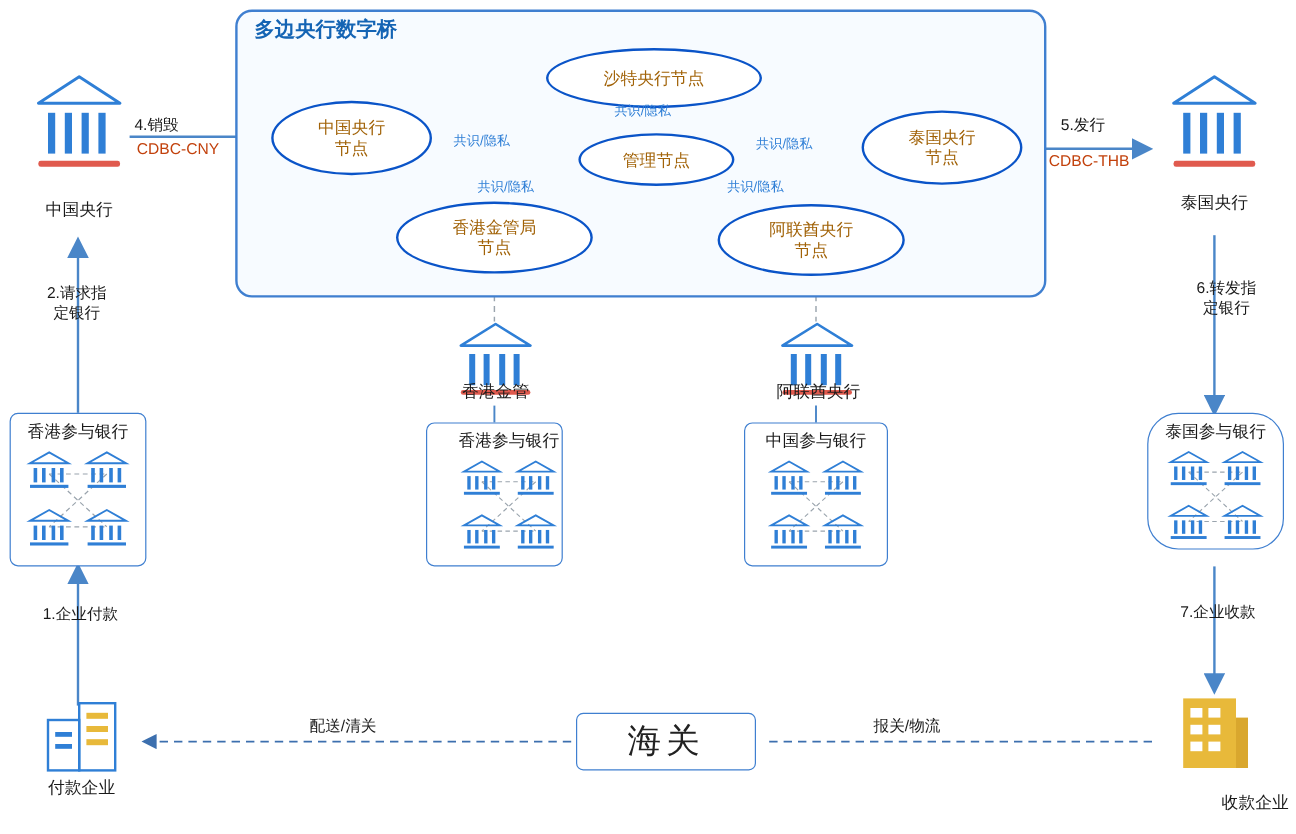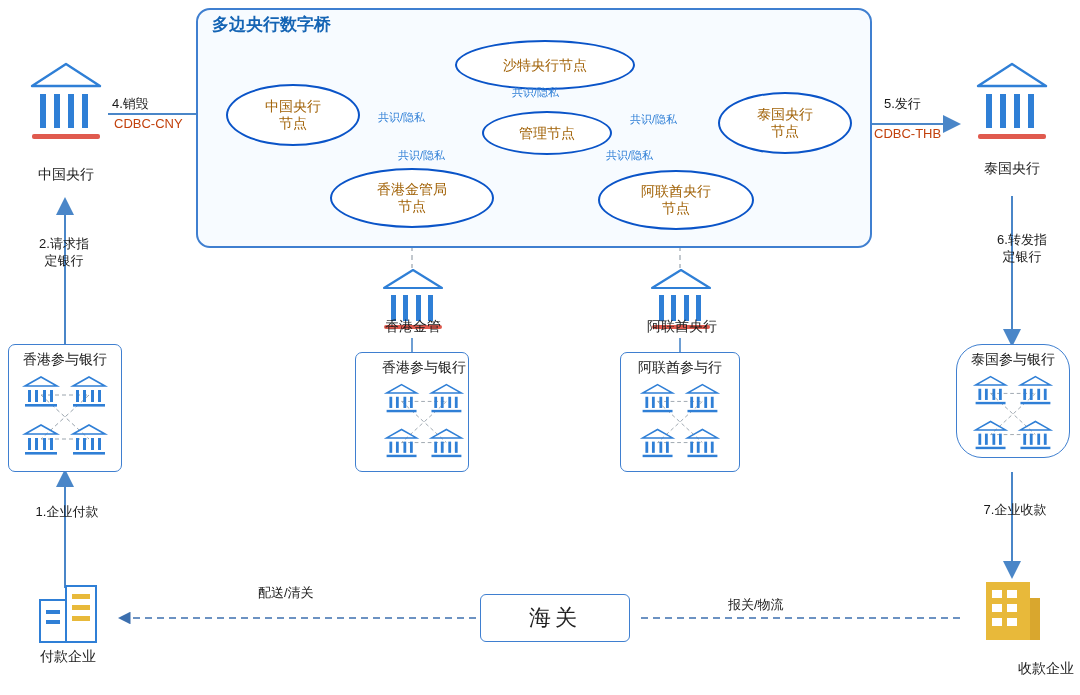--- a/index.html
+++ b/index.html
@@ -100,21 +100,21 @@
     left: 480px;
     top: 594px;
     width: 150px;
     height: 48px;
     border: 1.6px solid #3f7fd0;
     border-radius: 6px;
     background: #ffffff;
     display: flex;
     align-items: center;
     justify-content: center;
-    font-size: 22px;
+    font-size: 28px;
     font-family: "Liberation Serif", serif;
     color: #222;
     letter-spacing: 4px;
   }
   
   .step {
     position: absolute;
     box-sizing: border-box;
     color: #1a1a1a;
     font-size: 13px;
@@ -384,21 +384,21 @@
             <rect x="12" y="13" width="3" height="12"></rect>
           <rect x="20" y="13" width="3" height="12"></rect>
             <rect x="27" y="13" width="3" height="12"></rect>
           <rect x="2" y="27" width="32" height="2.6"></rect>
         </g>
       </g>
     </svg>
   </div>
 
   <div class="box-card tall" style="left:620px; top:352px; width:120px; height:120px;">
-    <div class="cap">阿联酋参与行</div>
+    <div class="cap">中国参与银行</div>
     <svg width="100" height="86" viewBox="0 0 100 92">
       <g stroke="#9aa4ad" stroke-width="1" stroke-dasharray="4,3">
         <line x1="26" y1="24" x2="74" y2="68"></line>
         <line x1="74" y1="24" x2="26" y2="68"></line>
         <line x1="26" y1="24" x2="74" y2="24"></line>
         <line x1="26" y1="68" x2="74" y2="68"></line>
       </g>
       <g fill="#2f7fd6">
         <g transform="translate(8,6)">
           <path d="M18 0 L34 9 L2 9 Z" fill="none" stroke="#2f7fd6" stroke-width="1.6"></path>
@@ -501,21 +501,21 @@
     <rect x="29" y="28" width="10" height="8" fill="#ffffff"></rect>
     <rect x="14" y="42" width="10" height="8" fill="#ffffff"></rect>
     <rect x="29" y="42" width="10" height="8" fill="#ffffff"></rect>
     <rect x="52" y="22" width="10" height="42" fill="#d9a72e"></rect>
   </svg>
   <div class="caption" style="left:950px; top:660px; width:124px;text-align:right;">收款企业</div>
 
   <div id="customs-box" class="abs">
     <span>海关</span>
   </div>
-  <div class="customs-lbl" style="left:258px; top:584px;">配送/清关</div>
+  <div class="customs-lbl" style="left:258px; top:596px;">配送/清关</div>
   <div class="customs-lbl" style="left:728px; top:596px;">报关/物流</div>
 
   <div class="step" style="left:2px; top:504px; width:130px;">1.企业付款</div>
   <div class="step" style="left:2px; top:236px; width:124px;">2.请求指
 定银行</div>
   <div class="step" style="left:112px; top:96px; width:92px; text-align:left;">4.销毁</div>
   <div class="ccy" style="left:114px; top:116px;">CDBC-CNY</div>
   <div class="step" style="left:884px; top:96px; width:92px; text-align:left;">5.发行</div>
   <div class="ccy" style="left:874px; top:116px;margin-top:10px;">CDBC-THB</div>
   <div class="step" style="left:962px; top:232px; width:120px;">6.转发指

